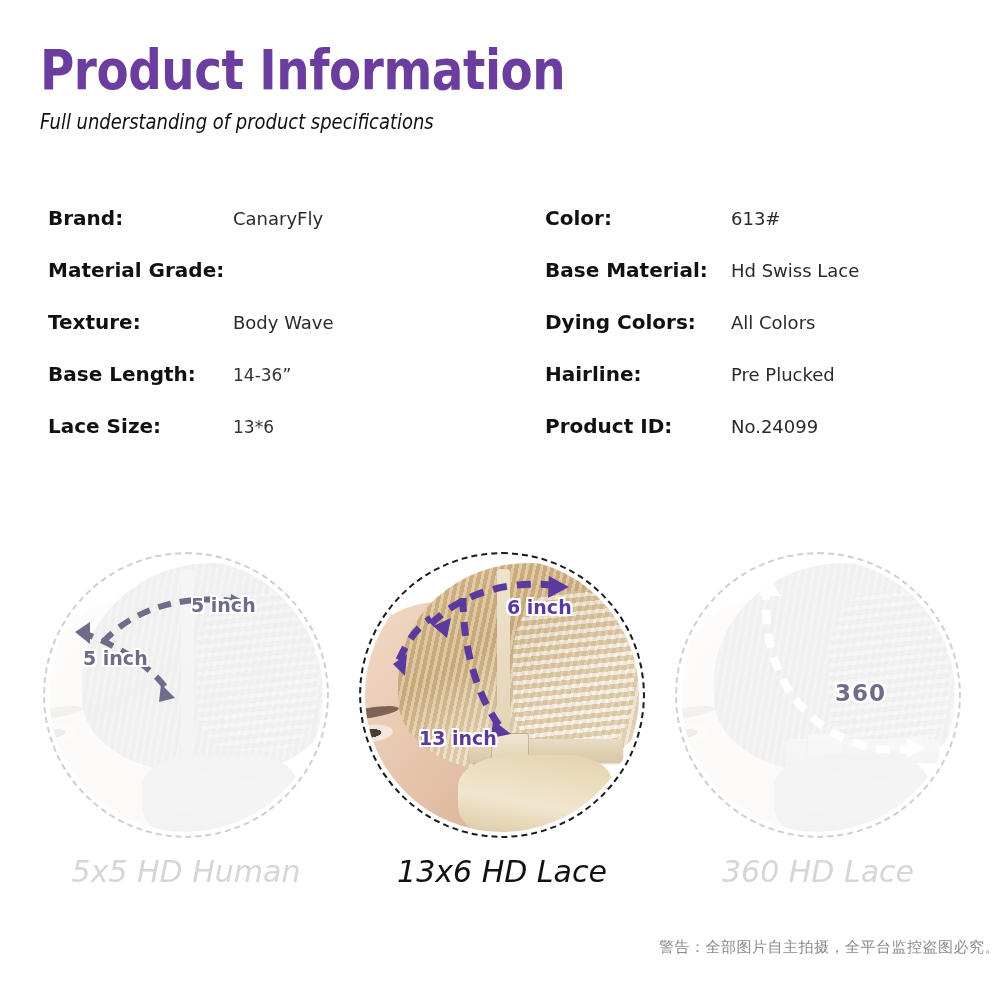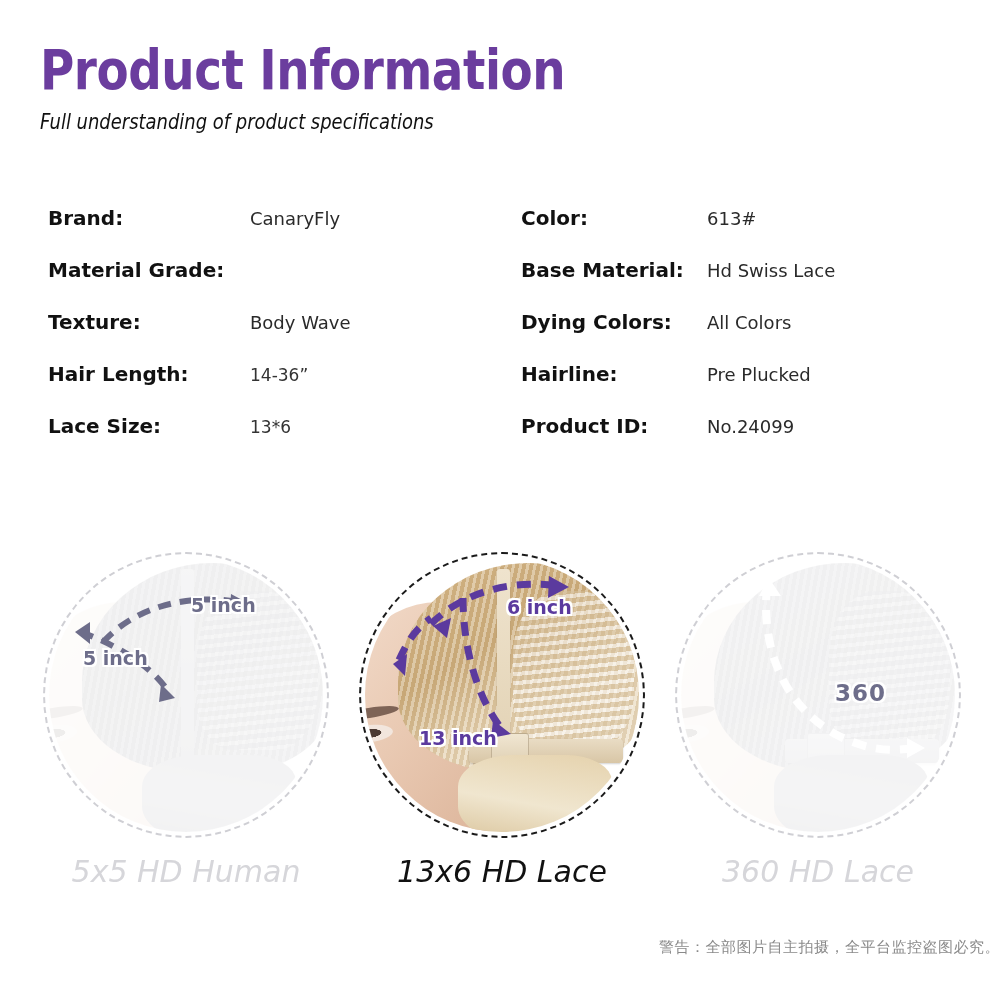--- a/index.html
+++ b/index.html
@@ -32,42 +32,42 @@
     color:#111;
     transform:scaleX(0.95);
     transform-origin:left center;
     white-space:nowrap;
   }
 
   
   .specs { position:absolute; left:0; top:205px; width:1000px; }
   .spec-col { position:absolute; top:0; }
   .spec-col.left  { left:48px;  width:470px; }
-  .spec-col.right { left:521px; width:450px; }
+  .spec-col.right { left:545px; width:450px; }
 
   .spec-row { position:relative; height:52px; }
   .spec-label {
     position:absolute; left:0; top:0;
     font-family:"DejaVu Sans","Liberation Sans", sans-serif;
     font-weight:bold;
     font-size:20px;
     color:#111;
     white-space:nowrap;
     line-height:26px;
   }
   .spec-value {
     position:absolute; top:1px;
     font-family:"DejaVu Sans","Liberation Sans", sans-serif;
     font-weight:normal;
     font-size:18px;
     color:#2a2a2a;
     white-space:nowrap;
     line-height:26px;
   }
-  .spec-col.left  .spec-value { left:185px;margin-left:17px; }
+  .spec-col.left  .spec-value { left:185px; }
   .spec-col.right .spec-value { left:186px; }
   .spec-col.left  .spec-row.small .spec-value,
   .spec-col.right .spec-row.small .spec-value { font-size:17px; color:#333; }
 
   
   .cards { position:absolute; left:0; top:548px; width:1000px; height:400px; }
   .card { position:absolute; top:0; width:300px; height:400px; }
   .card.c1 { left:36px; }
   .card.c2 { left:352px; }
   .card.c3 { left:668px; }
@@ -247,21 +247,21 @@
         <span class="spec-value">CanaryFly</span>
       </div>
       <div class="spec-row">
         <span class="spec-label">Material Grade:</span>
       </div>
       <div class="spec-row">
         <span class="spec-label">Texture:</span>
         <span class="spec-value">Body Wave</span>
       </div>
       <div class="spec-row small">
-        <span class="spec-label">Hair Length:</span>
+        <span class="spec-label">Base Length:</span>
         <span class="spec-value">14-36”</span>
       </div>
       <div class="spec-row small">
         <span class="spec-label">Lace Size:</span>
         <span class="spec-value">13*6</span>
       </div>
     </div>
 
     <div class="spec-col right">
       <div class="spec-row">

